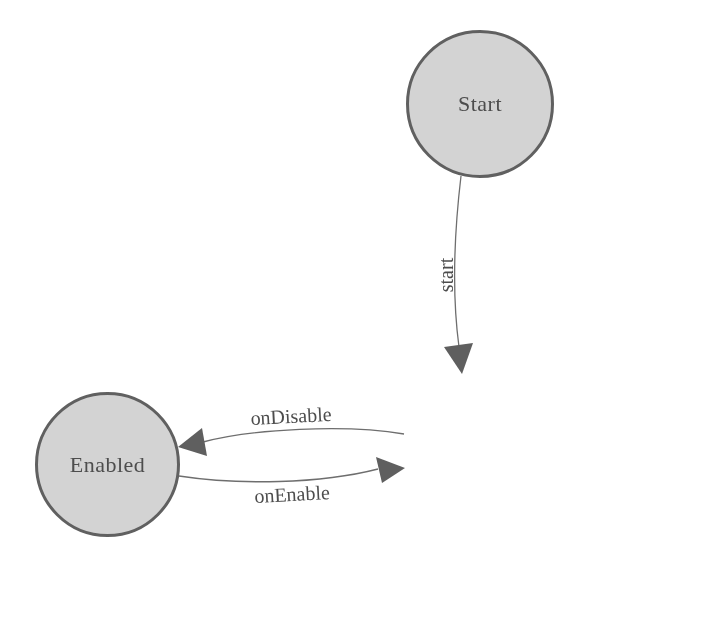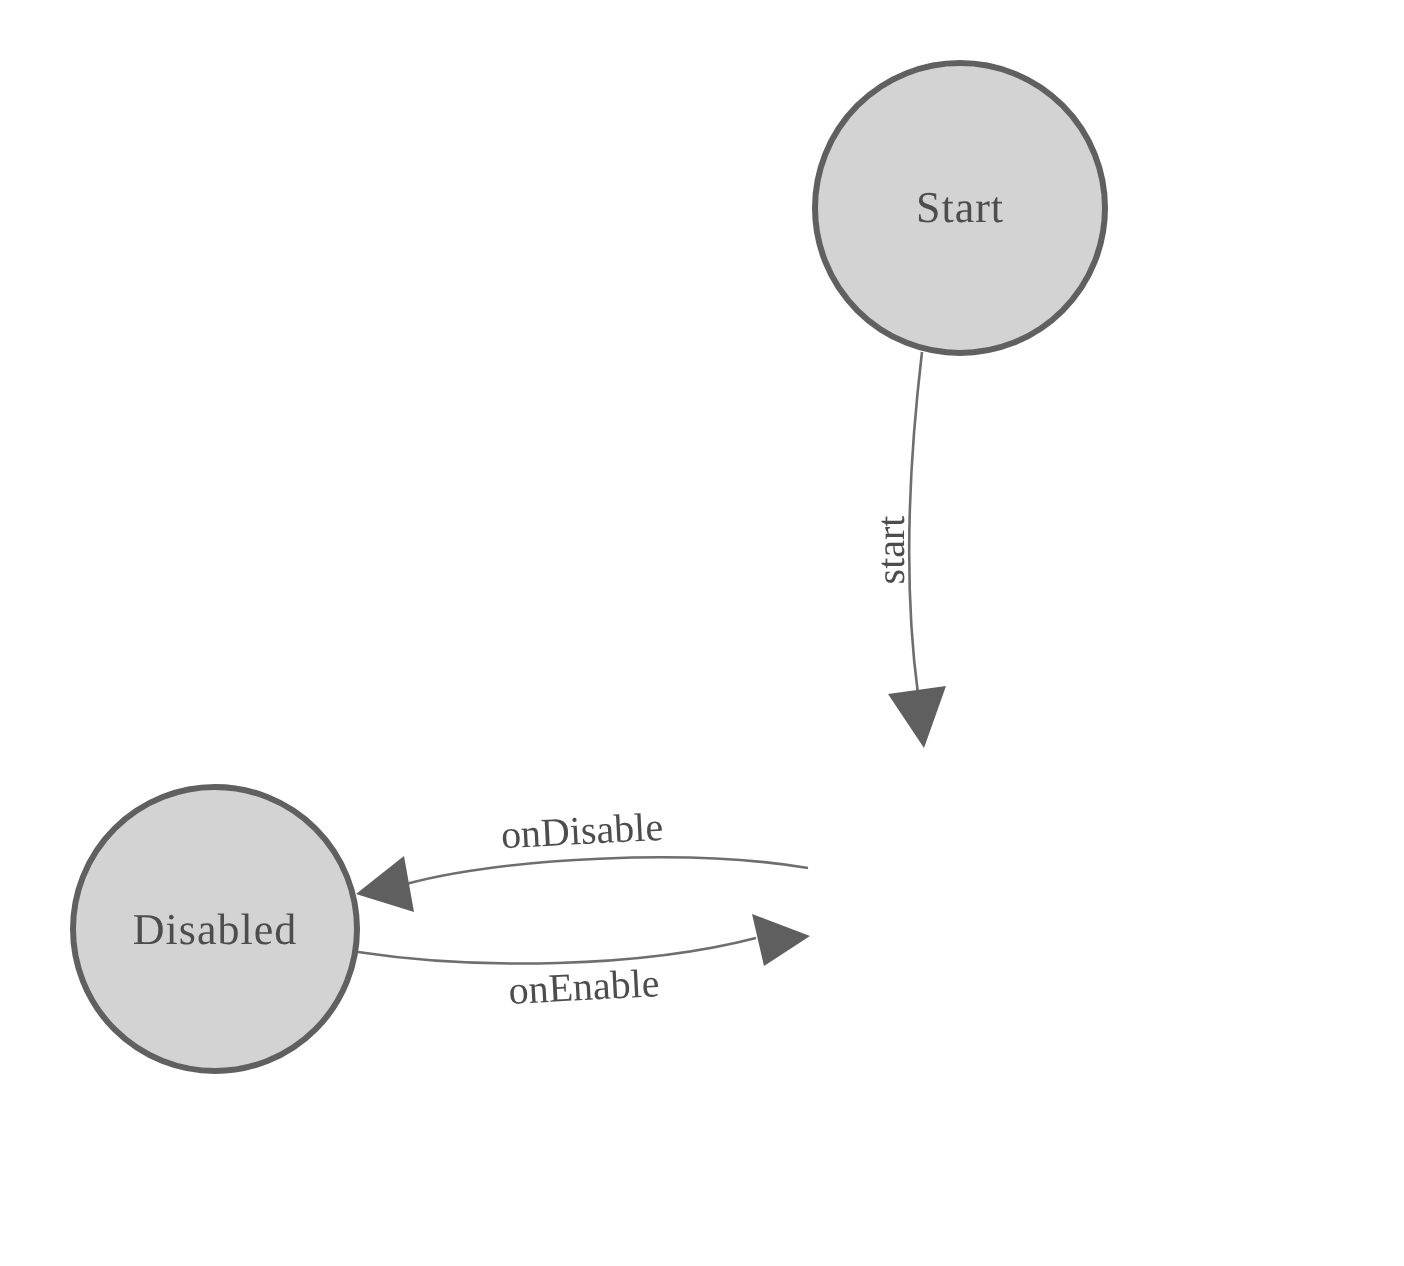--- a/index.html
+++ b/index.html
@@ -91,21 +91,21 @@
     <path class="edge-path" d="M 179 476 C 238 485, 320 484, 378 469"></path>
     <polygon class="arrowhead" points="376,457 382,483 405,468"></polygon>
   </svg>
 
   <div class="state-node node-start">
     <span class="node-label">Start</span>
   </div>
 
 
   <div class="state-node node-disabled">
-    <span class="node-label">Disabled</span>
+    <span class="node-label">Enabled</span>
   </div>
 
   <div class="edge-label label-start">start</div>
 
   <div class="edge-label label-ondisable">onDisable</div>
 
   <div class="edge-label label-onenable">onEnable</div>
 
 </div>
 

